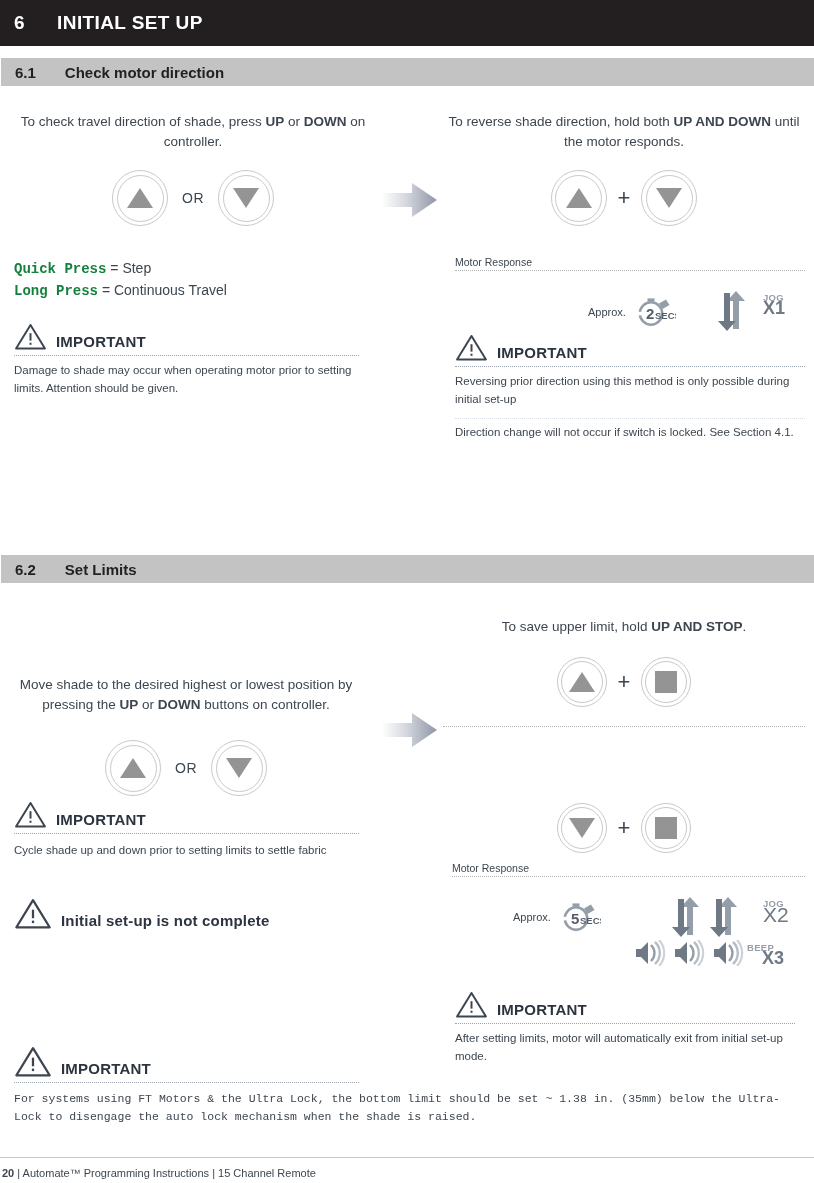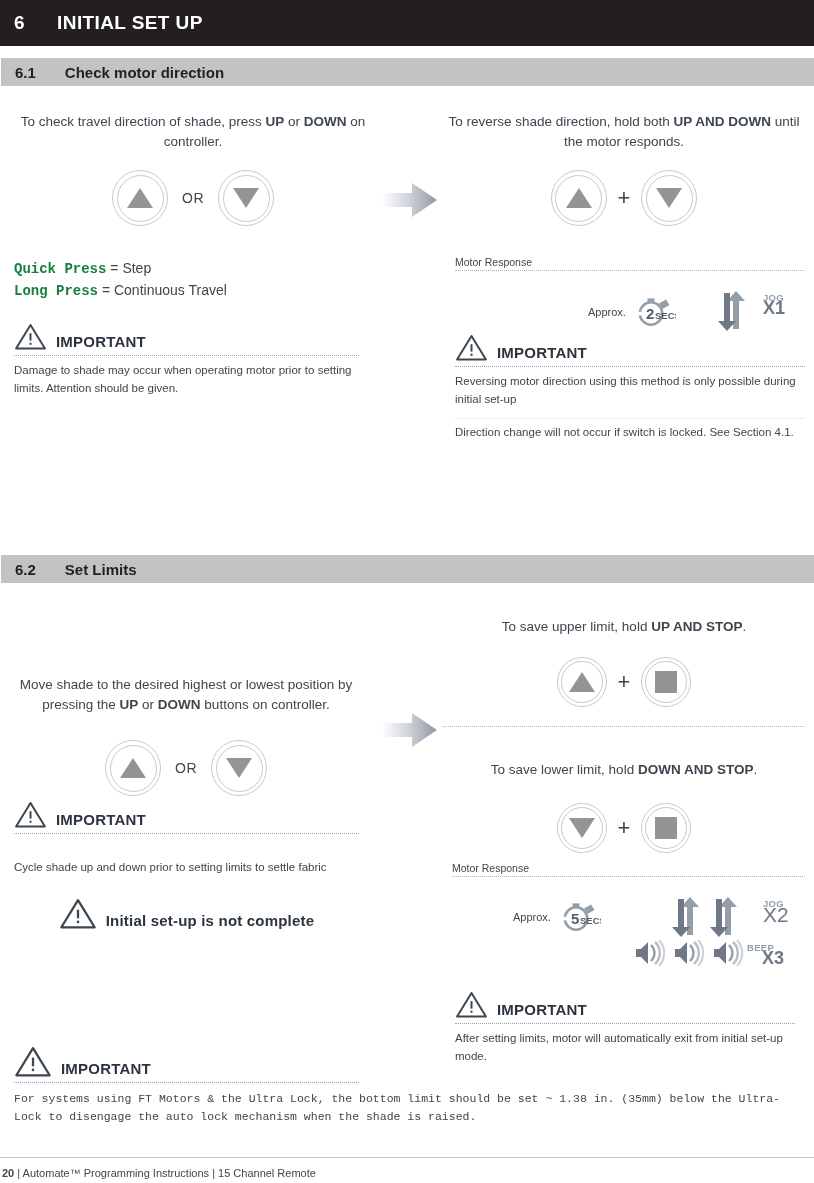--- a/index.html
+++ b/index.html
@@ -229,21 +229,21 @@
   <div class="abs" style="left:455px; top:333px; width:350px;">
     <div class="imp-head">
       <svg class="warn-tri" viewBox="0 0 40 34">
         <path d="M20 3 L37.5 31.5 L2.5 31.5 Z" fill="none" stroke="#3d4650" stroke-width="2.4" stroke-linejoin="round"></path>
         <rect x="18.8" y="13" width="2.4" height="9" fill="#3d4650"></rect>
         <rect x="18.8" y="24.5" width="2.4" height="2.6" fill="#3d4650"></rect>
       </svg>
       <span class="imp-word">IMPORTANT</span>
     </div>
     <div class="dotline"></div>
-    <div class="imp-body">Reversing motor direction using this method is only possible during initial set-up</div>
+    <div class="imp-body">Reversing prior direction using this method is only possible during initial set-up</div>
     <div style="border-top:1.2px dotted #dadde1; margin:10px 0 4px;"></div>
     <div class="imp-body">Direction change will not occur if switch is locked. See Section 4.1.</div>
   </div>
 
   <div class="section-bar" style="top:555px;">
     <span class="section-num">6.2</span>
     <span class="section-title">Set Limits</span>
   </div>
 
   <div class="abs intro" style="left:12px; top:675px; width:348px;">
@@ -263,24 +263,24 @@
   <div class="abs" style="left:14px; top:800px; width:345px;">
     <div class="imp-head">
       <svg class="warn-tri" viewBox="0 0 40 34">
         <path d="M20 3 L37.5 31.5 L2.5 31.5 Z" fill="none" stroke="#3d4650" stroke-width="2.4" stroke-linejoin="round"></path>
         <rect x="18.8" y="13" width="2.4" height="9" fill="#3d4650"></rect>
         <rect x="18.8" y="24.5" width="2.4" height="2.6" fill="#3d4650"></rect>
       </svg>
       <span class="imp-word">IMPORTANT</span>
     </div>
     <div class="dotline"></div>
-    <div class="imp-body" style="margin-top:24px;">Cycle shade up and down prior to setting limits to settle fabric</div>
-  </div>
-
-  <div class="abs imp-head" style="left:14px; top:897px; width:345px;justify-content:center;">
+    <div class="imp-body" style="margin-top:7px;">Cycle shade up and down prior to setting limits to settle fabric</div>
+  </div>
+
+  <div class="abs imp-head" style="left:14px; top:897px; width:345px;">
     <svg class="warn-tri big" viewBox="0 0 40 34">
       <path d="M20 3 L37.5 31.5 L2.5 31.5 Z" fill="none" stroke="#3d4650" stroke-width="2.4" stroke-linejoin="round"></path>
       <rect x="18.8" y="13" width="2.4" height="9" fill="#3d4650"></rect>
       <rect x="18.8" y="24.5" width="2.4" height="2.6" fill="#3d4650"></rect>
     </svg>
     <span class="imp-word">Initial set-up is not complete</span>
   </div>
 
   <div class="abs" style="left:14px; top:1045px; width:345px;">
     <div class="imp-head">
@@ -315,23 +315,20 @@
       <div class="tri-up"></div>
     </div>
     <span class="joiner">+</span>
     <div class="rbtn sm">
       <div class="sq-stop"></div>
     </div>
   </div>
 
   <div class="abs" style="left:443px; top:726px; width:362px; border-top:1.3px dotted #b4b4b4;"></div>
 
-  <div class="abs intro" style="left:443px; top:760px; width:362px;">
-    <span>To save lower limit, hold </span><b>DOWN AND STOP</b><span>.</span>
-  </div>
 
   <div class="abs btn-row" style="left:443px; top:803px; width:362px;">
     <div class="rbtn sm">
       <div class="tri-down"></div>
     </div>
     <span class="joiner">+</span>
     <div class="rbtn sm">
       <div class="sq-stop"></div>
     </div>
   </div>

